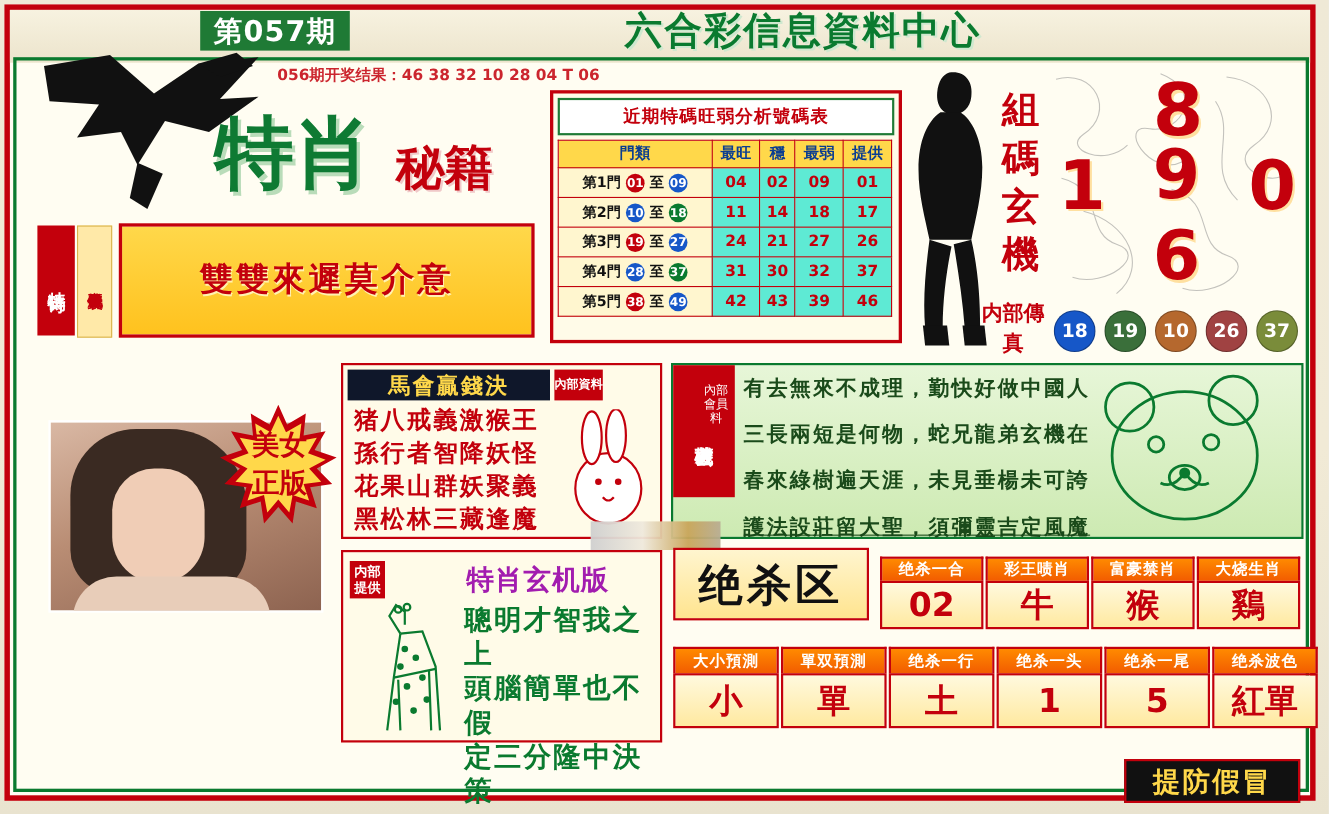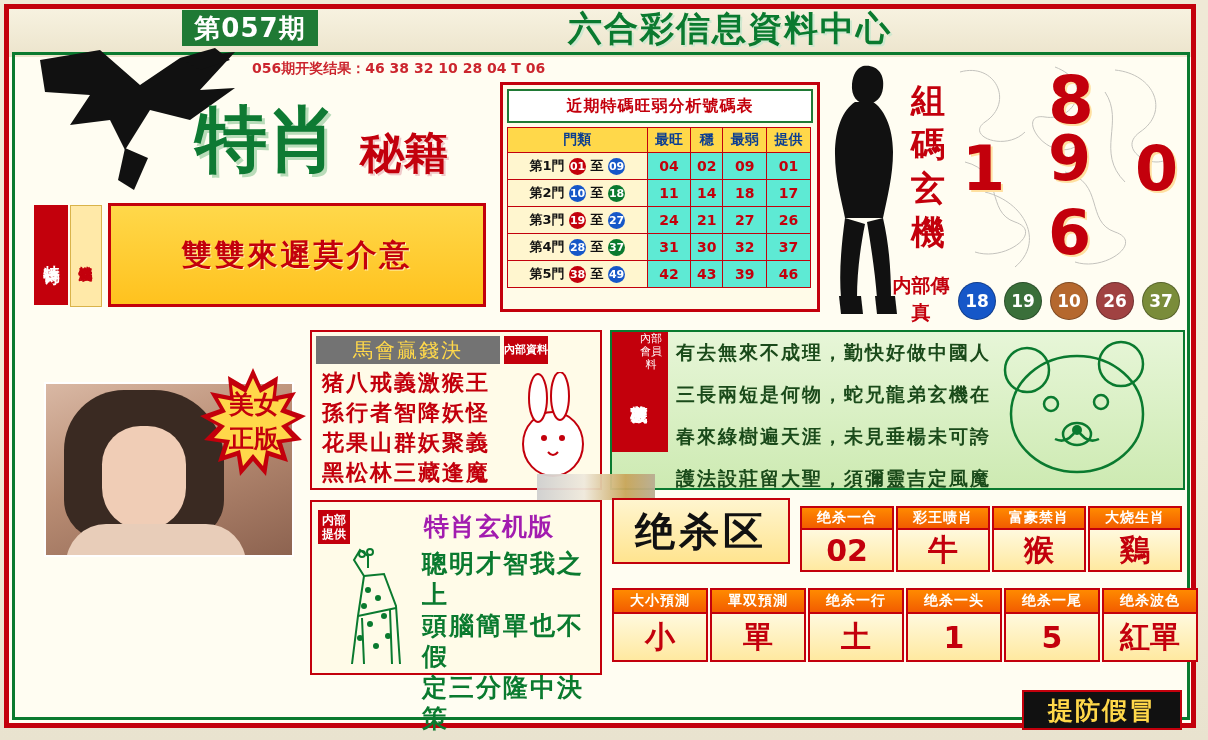--- a/index.html
+++ b/index.html
@@ -141,21 +141,21 @@
     display:flex;align-items:center;justify-content:center;
     border:1px solid rgba(0,0,0,.3);
   }
   
   .horse-box{
     position:absolute;left:310px;top:330px;width:292px;height:160px;
     background:#fffbe8;border:2px solid #c3000c;box-sizing:border-box;
   }
   .horse-title{
     position:absolute;left:4px;top:4px;width:184px;height:28px;
-    background:#737373;color:#ffd84a;font-size:20px;font-weight:normal;
+    background:#0f172a;color:#ffd84a;font-size:20px;font-weight:bold;
     display:flex;align-items:center;justify-content:center;letter-spacing:2px;
   }
   .horse-tag{
     position:absolute;left:192px;top:4px;width:44px;height:28px;
     background:#c3000c;color:#fff;font-size:11px;font-weight:bold;
     display:flex;align-items:center;justify-content:center;line-height:12px;
   }
   .horse-lines{
     position:absolute;left:10px;top:36px;width:190px;
     color:#c3000c;font-size:22px;font-weight:bold;line-height:30px;letter-spacing:2px;
@@ -203,21 +203,21 @@
     background:linear-gradient(180deg,#e7f6d8,#cdeab2);
     border:2px solid #0a7a2f;box-sizing:border-box;
   }
   .cang-tag{
     position:absolute;left:612px;top:332px;width:56px;height:120px;
     background:#c3000c;color:#fff;font-size:17px;font-weight:bold;
     display:flex;align-items:center;justify-content:center;
   }
   .cang-tag2{
     position:absolute;left:636px;top:332px;width:30px;height:120px;
-    color:#fff;font-size:11px;line-height:13px;text-align:center;padding-top:0;
+    color:#fff;font-size:11px;line-height:13px;text-align:center;padding-top:16px;
   }
   .gp-line{
     position:absolute;color:#1a4a1a;font-size:19px;font-weight:bold;letter-spacing:2px;
   }
   .bear{position:absolute;left:985px;top:332px;width:195px;height:150px;}
   
   .jsq{
     position:absolute;left:612px;top:498px;width:178px;height:66px;
     background:linear-gradient(180deg,#fff5cf,#ffe48f);
     border:2px solid #c3000c;box-sizing:border-box;
@@ -431,21 +431,21 @@
   </div>
 
   <div class="green-panel"></div>
   <div class="cang-tag">
       <span style="writing-mode:vertical-rl;text-orientation:upright;">藏破玄機</span>
     </div>
   <div class="cang-tag2">內部會員料</div>
   <div class="gp-line" style="left:676px;top:340px;">有去無來不成理，勤快好做中國人</div>
   <div class="gp-line" style="left:676px;top:382px;">三長兩短是何物，蛇兄龍弟玄機在</div>
   <div class="gp-line" style="left:676px;top:424px;">春來綠樹遍天涯，未見垂楊未可誇</div>
-  <div class="gp-line" style="left:676px;top:466px;">護法設莊留大聖，須彌靈吉定風魔</div>
+  <div class="gp-line" style="left:676px;top:466px;text-decoration:underline;">護法設莊留大聖，須彌靈吉定風魔</div>
 
   <svg class="bear" viewBox="0 0 195 150">
     <g fill="none" stroke="#0a7a2f" stroke-width="2.5">
       <circle cx="42" cy="38" r="22"></circle>
       <circle cx="136" cy="32" r="22"></circle>
       <ellipse cx="92" cy="82" rx="66" ry="58"></ellipse>
       <circle cx="66" cy="72" r="7"></circle>
       <circle cx="116" cy="70" r="7"></circle>
       <ellipse cx="92" cy="102" rx="14" ry="11"></ellipse>
       <path d="M92 97 q-10 16 -22 10 M92 97 q10 16 22 10"></path>

